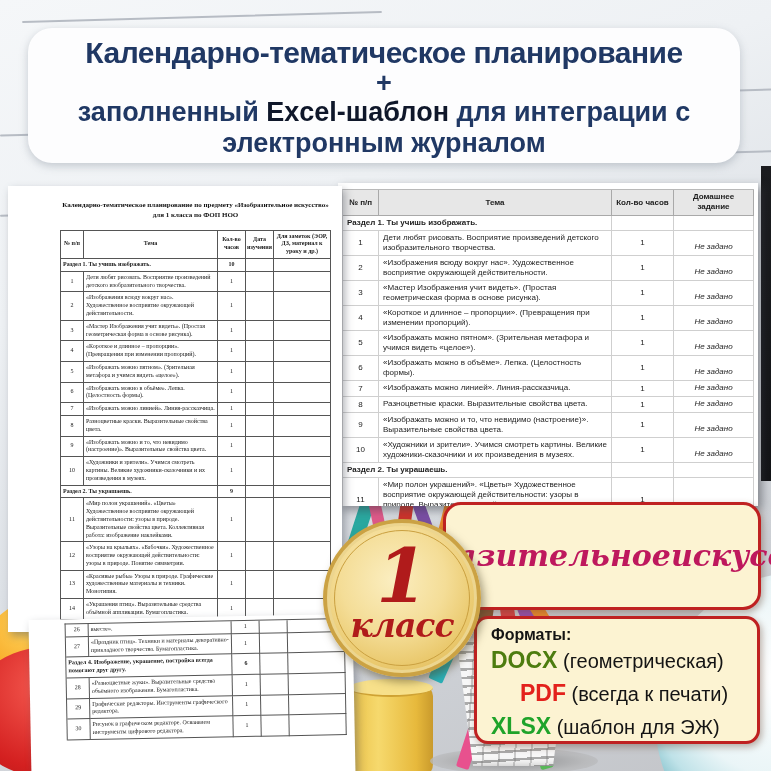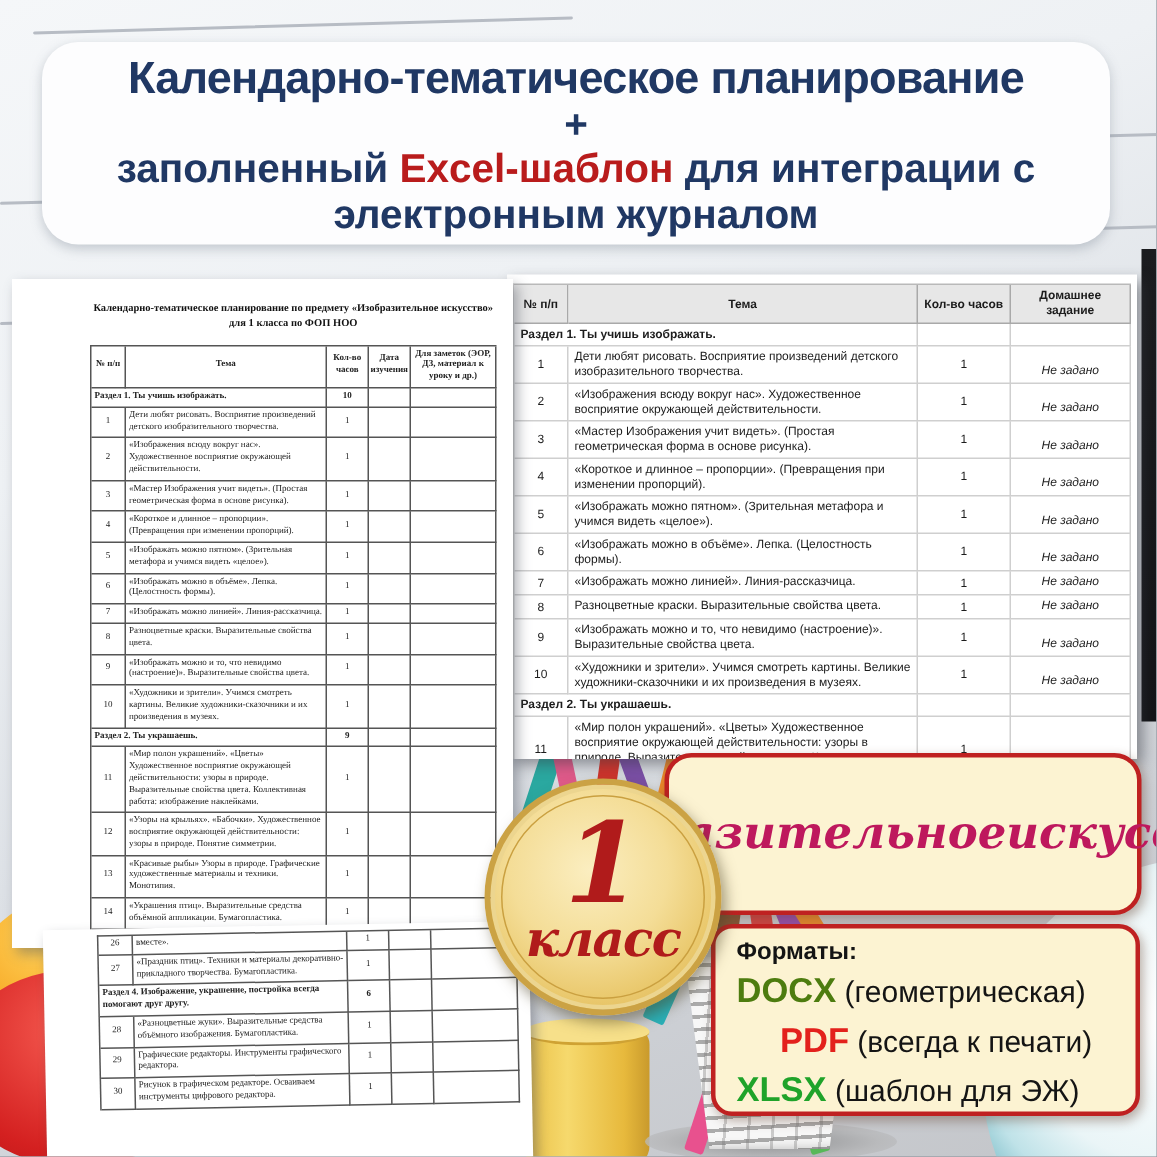--- a/index.html
+++ b/index.html
@@ -14,21 +14,21 @@
   
   .title-card{
     position:absolute;left:28px;top:28px;width:712px;height:135px;z-index:5;
     background:#fdfdfe;border-radius:24px;box-shadow:0 3px 8px rgba(110,120,135,.35);
     display:flex;flex-direction:column;align-items:center;justify-content:center;
     padding:6px 18px 2px 18px;text-align:center;
   }
   .tl1{font-size:30px;font-weight:800;color:#203864;letter-spacing:-.5px;line-height:1.1;}
   .tplus{font-size:27px;font-weight:800;color:#203864;line-height:1.05;}
   .tl3{font-size:27px;font-weight:700;color:#203864;line-height:1.15;}
-  .tl3 .green{color:#b91c1c;font-weight:800;}
+  .tl3 .green{color:#0f172a;font-weight:800;}
 
   
   .page{position:absolute;background:#fff;box-shadow:3px 4px 8px rgba(80,85,95,.45);}
   .page1{left:8px;top:186px;width:334px;height:446px;z-index:4;padding:15px 11px 0 52px;}
   .page2{left:30px;top:617px;width:324px;height:160px;z-index:4;padding:4px 8px 0 36px;transform:rotate(-1.1deg);}
   .doc-title{font:700 7px/1.4 "Liberation Serif",serif;color:#111;text-align:center;margin-bottom:9px;}
   .wtable{border-top:1px solid #555;border-left:1px solid #555;font:6px/1.3 "Liberation Serif",serif;color:#222;}
   .wrow{display:grid;grid-template-columns:23px 1fr 28px 28px 57px;}
   .wc{border-right:1px solid #555;border-bottom:1px solid #555;padding:2px 2px;}
   .wc.cnum,.wc.chours,.wc.cdate{display:flex;align-items:center;justify-content:center;text-align:center;padding:1px;}

